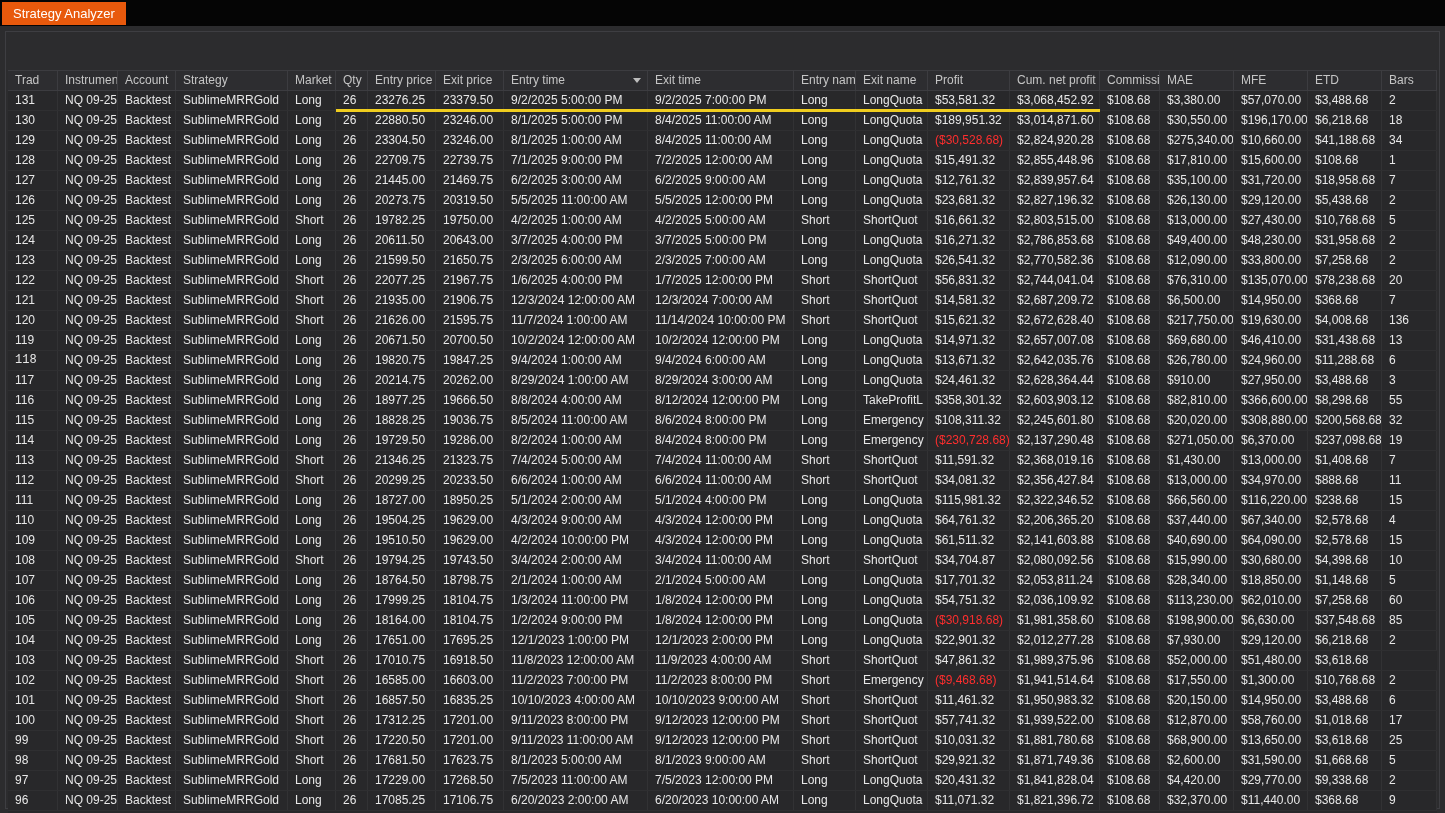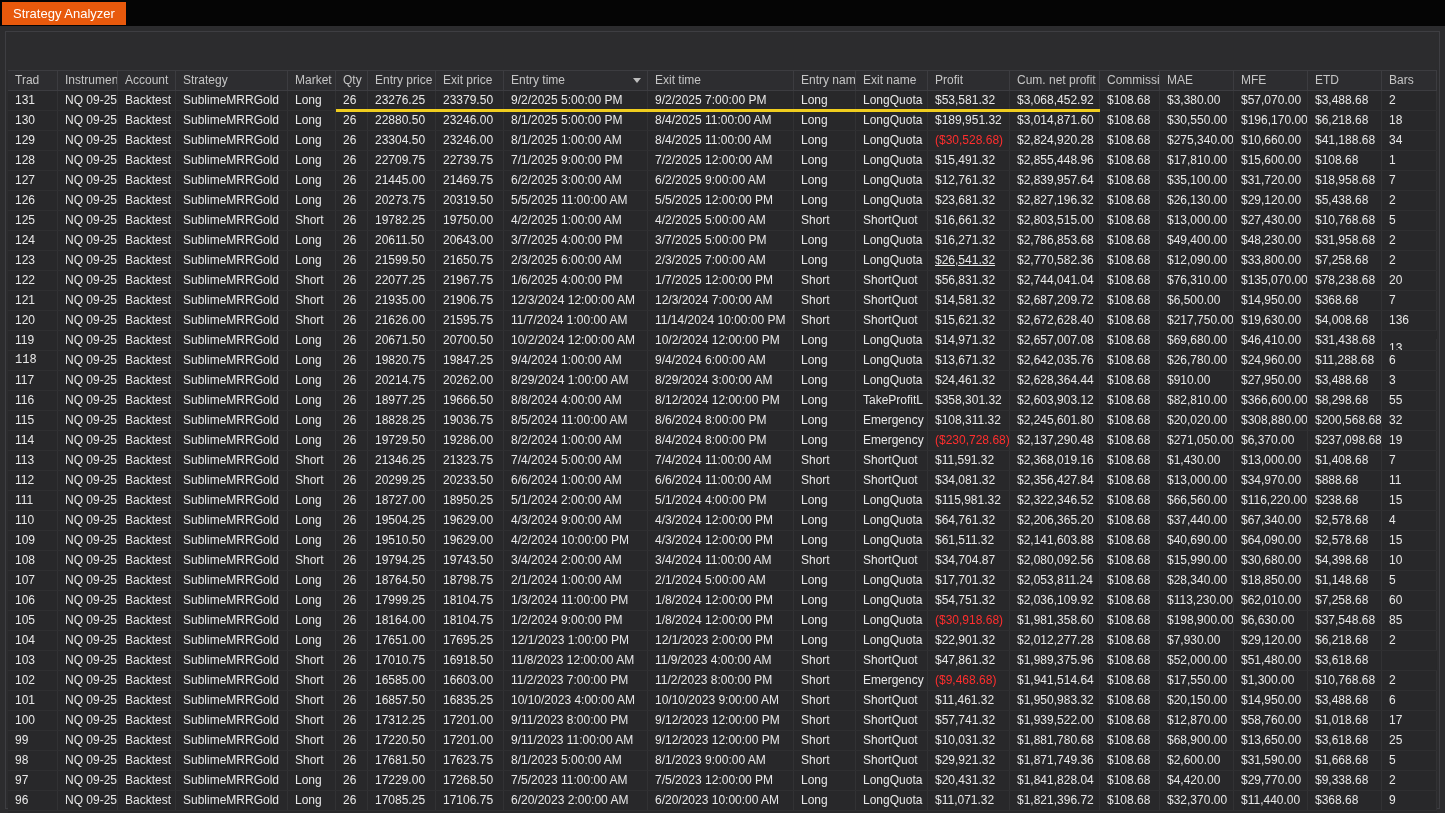--- a/index.html
+++ b/index.html
@@ -348,21 +348,21 @@
           <div class="cell" style="width: 58px;">Backtest</div>
           <div class="cell" style="width: 112px;">SublimeMRRGold</div>
           <div class="cell" style="width: 48px;">Long</div>
           <div class="cell" style="width: 32px;">26</div>
           <div class="cell" style="width: 68px;">21599.50</div>
           <div class="cell" style="width: 68px;">21650.75</div>
           <div class="cell" style="width: 144px;">2/3/2025 6:00:00 AM</div>
           <div class="cell" style="width: 146px;">2/3/2025 7:00:00 AM</div>
           <div class="cell" style="width: 62px;">Long</div>
           <div class="cell" style="width: 72px;">LongQuota</div>
-          <div class="cell" style="width: 82px; text-decoration: underline;">$26,541.32</div>
+          <div class="cell" style="width: 82px;">$26,541.32</div>
           <div class="cell" style="width: 90px;">$2,770,582.36</div>
           <div class="cell" style="width: 60px;">$108.68</div>
           <div class="cell" style="width: 74px;">$12,090.00</div>
           <div class="cell" style="width: 74px;">$33,800.00</div>
           <div class="cell" style="width: 74px;">$7,258.68</div>
           <div class="cell" style="width: 55px;">2</div>
         </div>
         <div class="row">
           <div class="cell" style="width: 50px;">122</div>
           <div class="cell" style="width: 60px;">NQ 09-25</div>
@@ -438,21 +438,21 @@
           <div class="cell" style="width: 144px;">10/2/2024 12:00:00 AM</div>
           <div class="cell" style="width: 146px;">10/2/2024 12:00:00 PM</div>
           <div class="cell" style="width: 62px;">Long</div>
           <div class="cell" style="width: 72px;">LongQuota</div>
           <div class="cell" style="width: 82px;">$14,971.32</div>
           <div class="cell" style="width: 90px;">$2,657,007.08</div>
           <div class="cell" style="width: 60px;">$108.68</div>
           <div class="cell" style="width: 74px;">$69,680.00</div>
           <div class="cell" style="width: 74px;">$46,410.00</div>
           <div class="cell" style="width: 74px;">$31,438.68</div>
-          <div class="cell" style="width: 55px; margin-top: 8px;">13</div>
+          <div class="cell" style="width: 55px;">13</div>
         </div>
         <div class="row">
           <div class="cell" style="width: 50px; font-family: Liberation Mono, monospace;">118</div>
           <div class="cell" style="width: 60px;">NQ 09-25</div>
           <div class="cell" style="width: 58px;">Backtest</div>
           <div class="cell" style="width: 112px;">SublimeMRRGold</div>
           <div class="cell" style="width: 48px;">Long</div>
           <div class="cell" style="width: 32px;">26</div>
           <div class="cell" style="width: 68px;">19820.75</div>
           <div class="cell" style="width: 68px;">19847.25</div>

